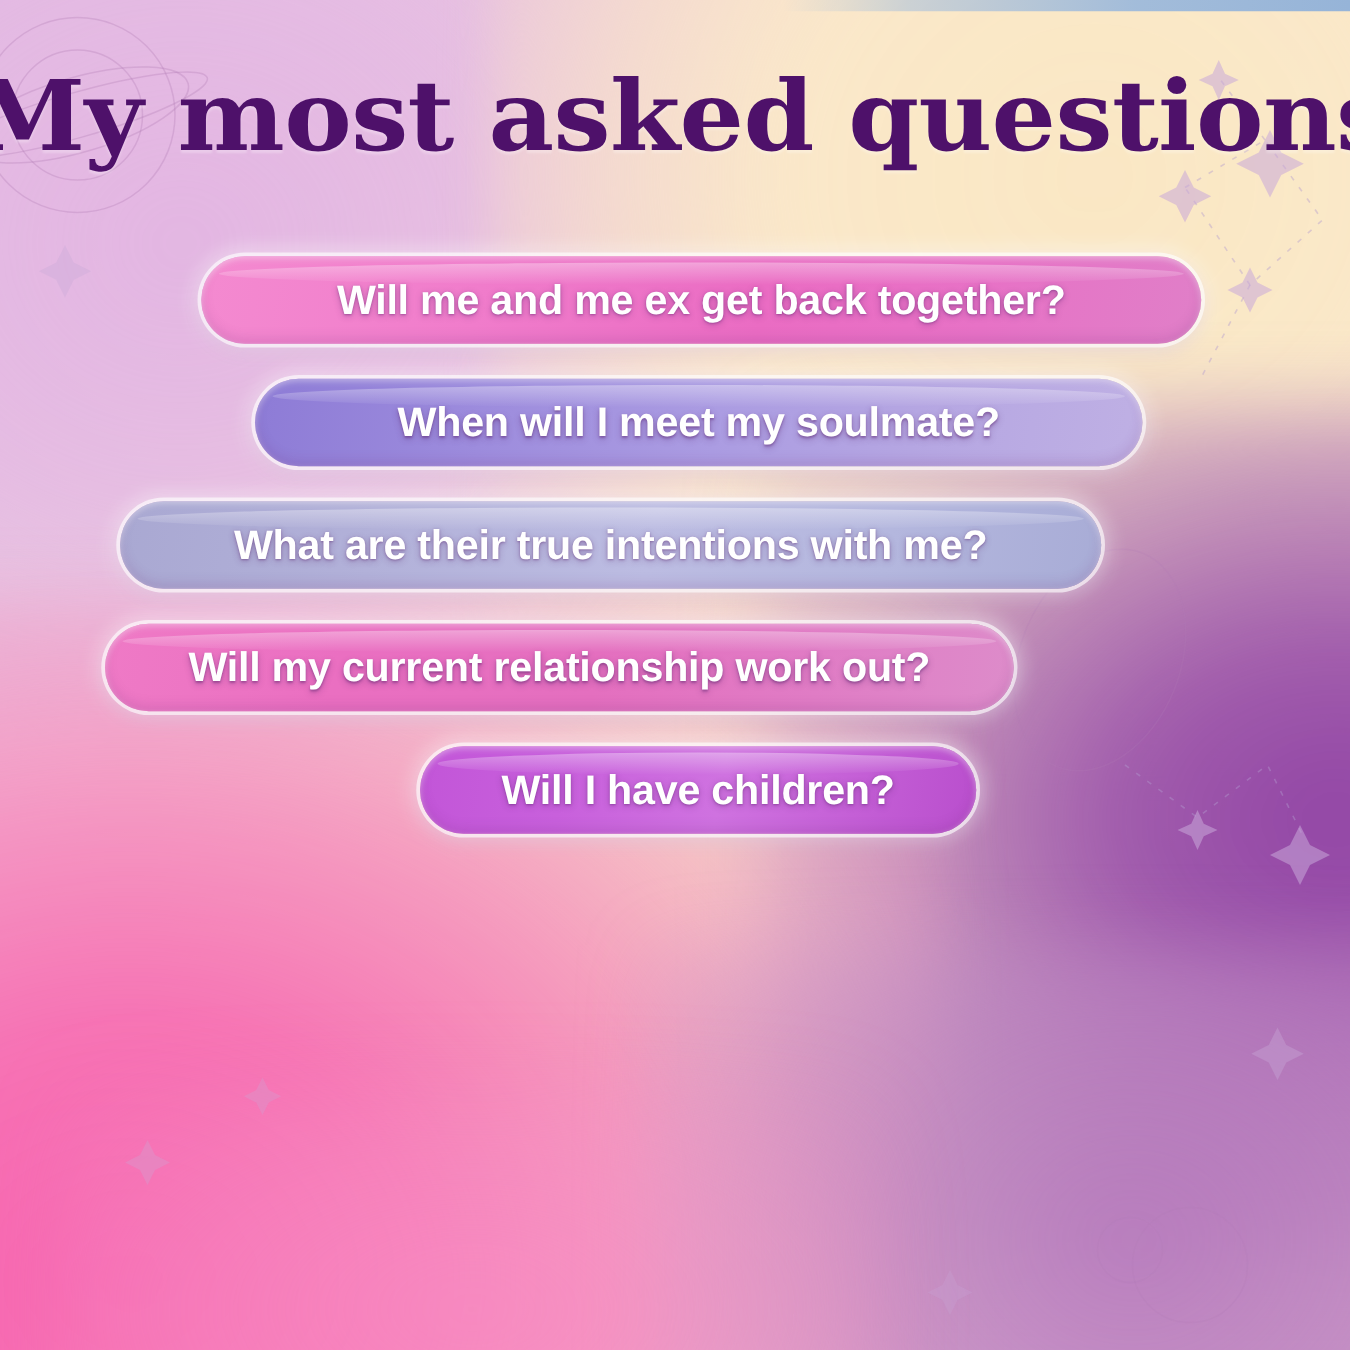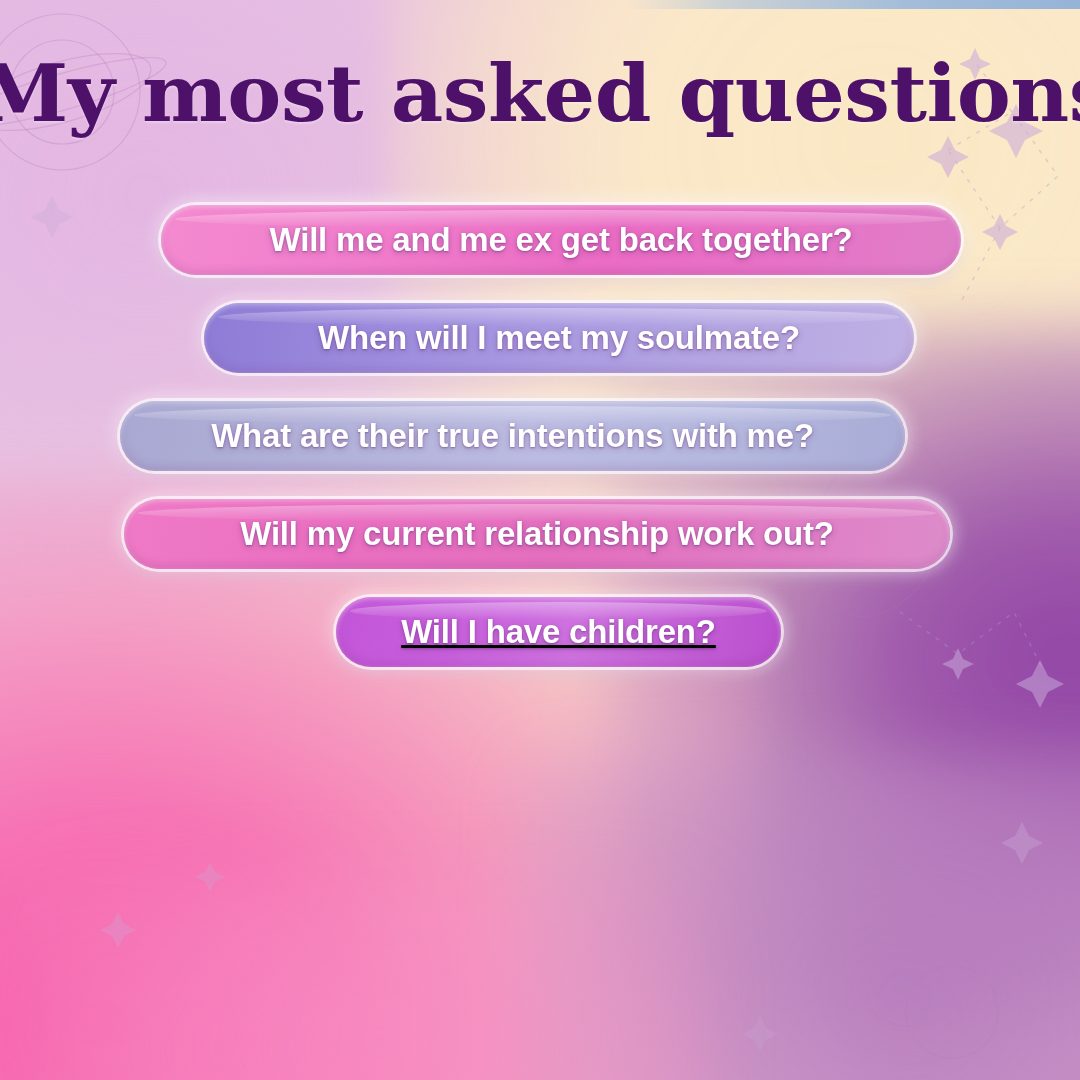--- a/index.html
+++ b/index.html
@@ -178,21 +178,21 @@
   }
 
   
   .fill-0 { background:linear-gradient(100deg,#f48ad0 0%,#f07ccb 28%,#ea6cc3 56%,#e772c6 78%,#e07fc8 100%); }
   .fill-1 { background:linear-gradient(100deg,#8d7bd6 0%,#9d8cdd 26%,#ab9ce2 52%,#b5a6e2 74%,#bfb0e4 100%); }
   .fill-2 { background:linear-gradient(100deg,#c58ac0 0%,#cf96c9 26%,#d9a5d2 54%,#cf9bcb 78%,#c38ec1 100%); }
   .fill-3 { background:linear-gradient(100deg,#d8a5e2 0%,#cf9ade 24%,#c693da 50%,#cfa0de 74%,#dcb2e6 100%); }
   .fill-4 { background:linear-gradient(100deg,#a9a8d2 0%,#b2b1d9 26%,#bcbce2 54%,#b4b7de 78%,#a8acd6 100%); }
   .fill-5 { background:linear-gradient(100deg,#ef7ac6 0%,#ea6fc1 26%,#e46fbf 54%,#e07cc5 78%,#dd8cca 100%); }
   .fill-6 { background:linear-gradient(100deg,#a949cf 0%,#b052d6 24%,#b962db 50%,#ab54d2 76%,#9c46c6 100%); }
-  .fill-7 { background:linear-gradient(100deg,#c255d8 0%,#c860dc 26%,#cf72e0 54%,#c45fd6 78%,#b94ecd 100%);text-decoration:underline; }
+  .fill-7 { background:linear-gradient(100deg,#c255d8 0%,#c860dc 26%,#cf72e0 54%,#c45fd6 78%,#b94ecd 100%); }
 </style>
 </head>
 <body>
 
 <div id="poster">
 
   <div class="bg-base"></div>
   <div class="bg-lilac-tl"></div>
   <div class="bg-cream"></div>
   <div class="bg-deeppurple"></div>
@@ -249,27 +249,27 @@
 
     <div class="pill-row">
       <div class="pill fill-1" style="margin-left:188px;width:710px;">
         <span class="pill-label">When will I meet my soulmate?</span>
       </div>
     </div>
 
 
 
     <div class="pill-row">
-      <div class="pill fill-4" style="margin-left:104px;width:785px;">
+      <div class="pill fill-4" style="margin-left:80px;width:785px;">
         <span class="pill-label">What are their true intentions with me?</span>
       </div>
     </div>
 
     <div class="pill-row">
-      <div class="pill fill-5" style="margin-left:108px;width:826px;">
+      <div class="pill fill-5" style="margin-left:68px;width:727px;">
         <span class="pill-label">Will my current relationship work out?</span>
       </div>
     </div>
 
 
     <div class="pill-row">
       <div class="pill fill-7" style="margin-left:320px;width:445px;">
         <span class="pill-label">Will I have children?</span>
       </div>
     </div>

